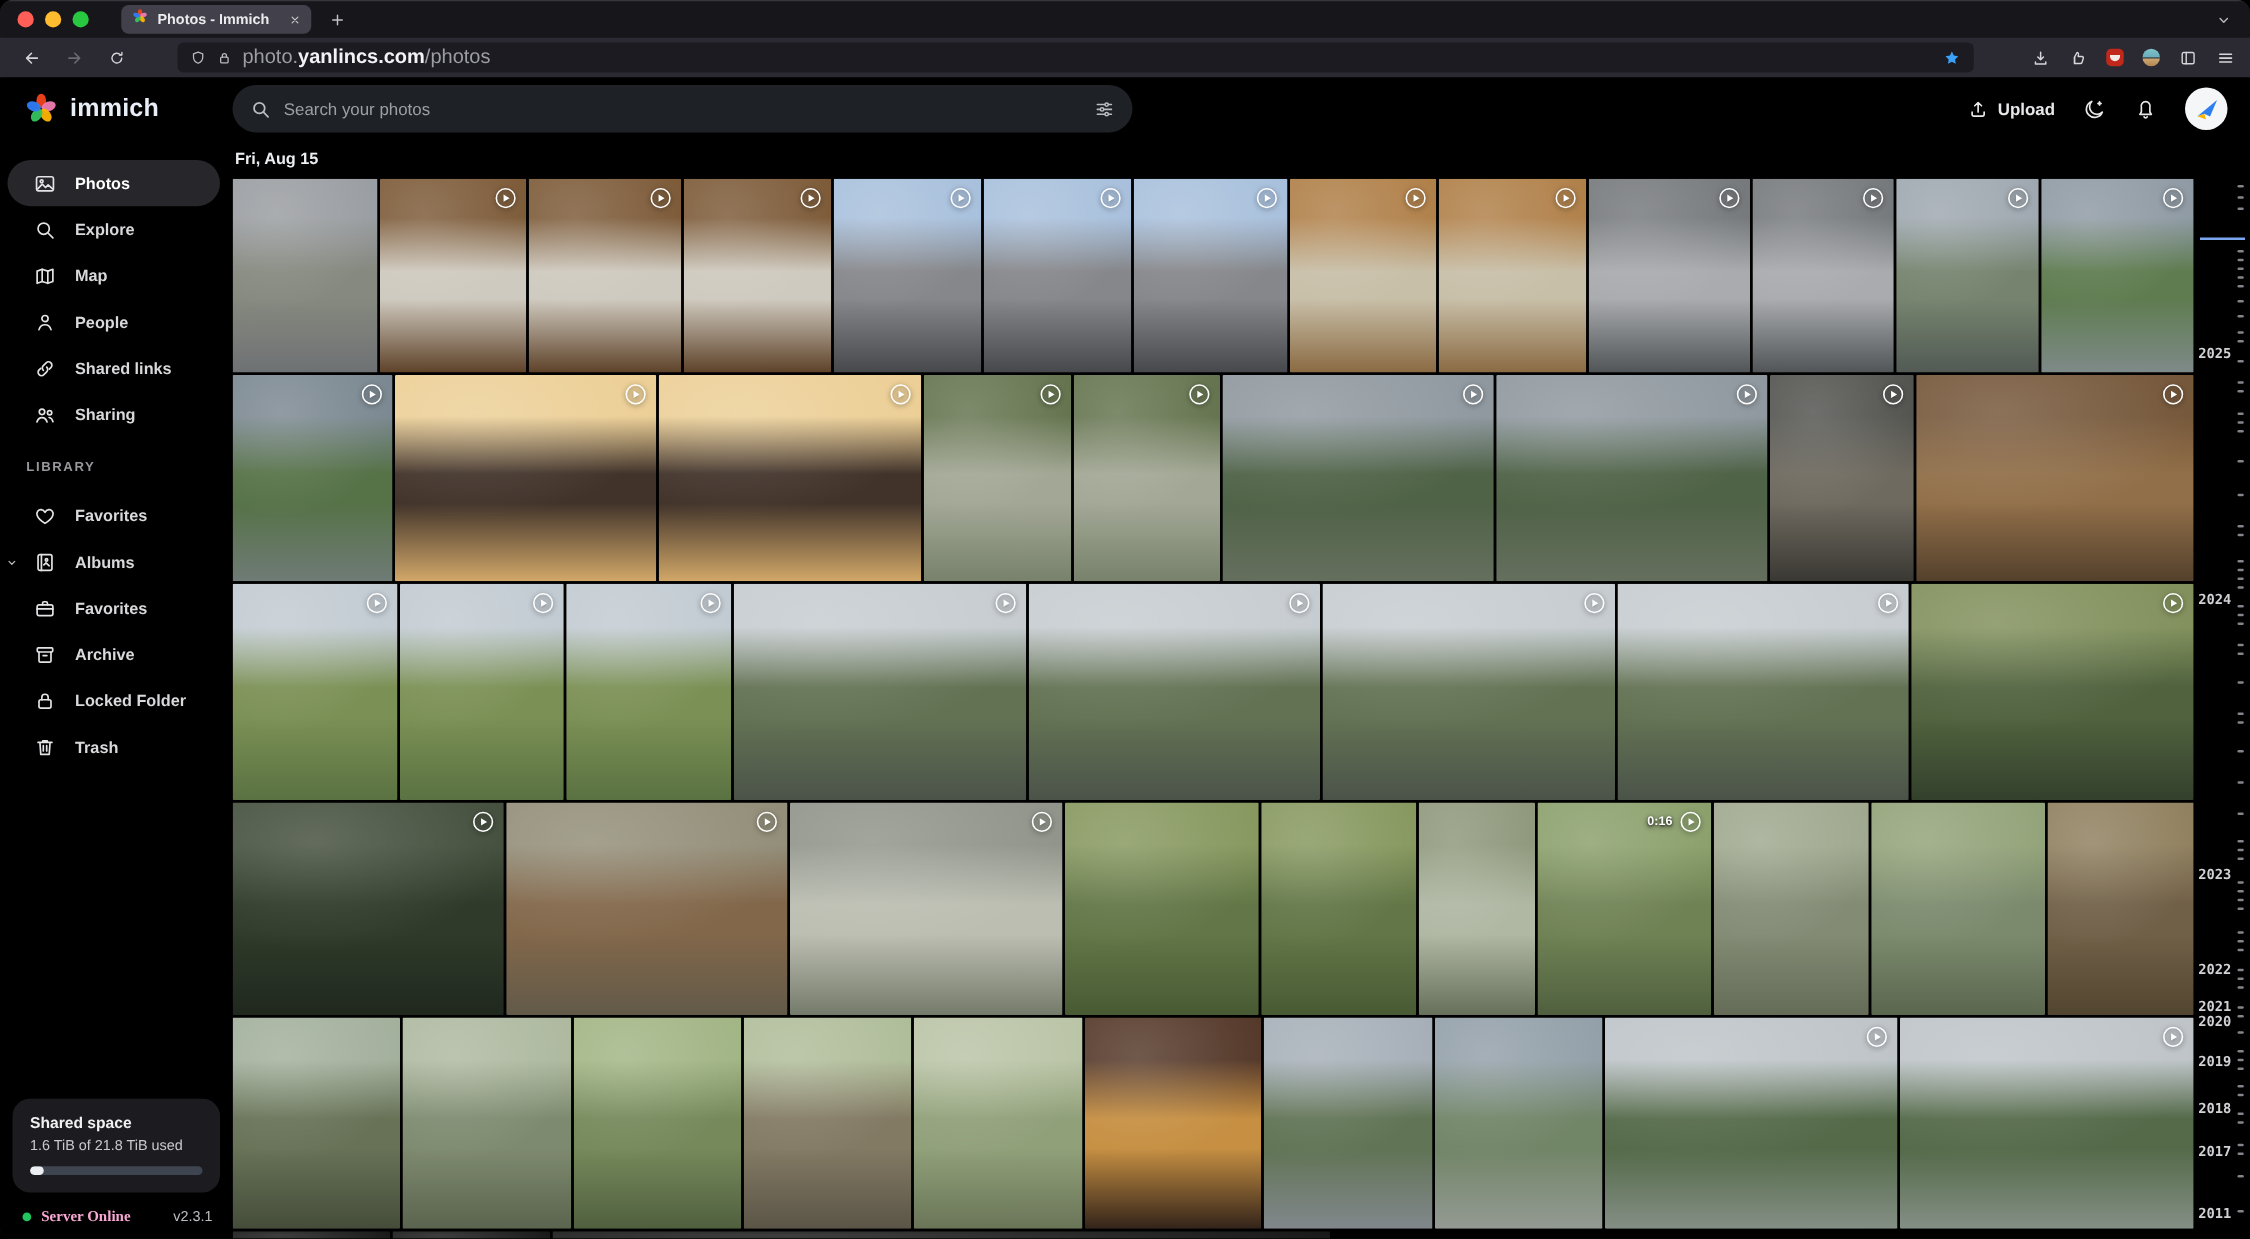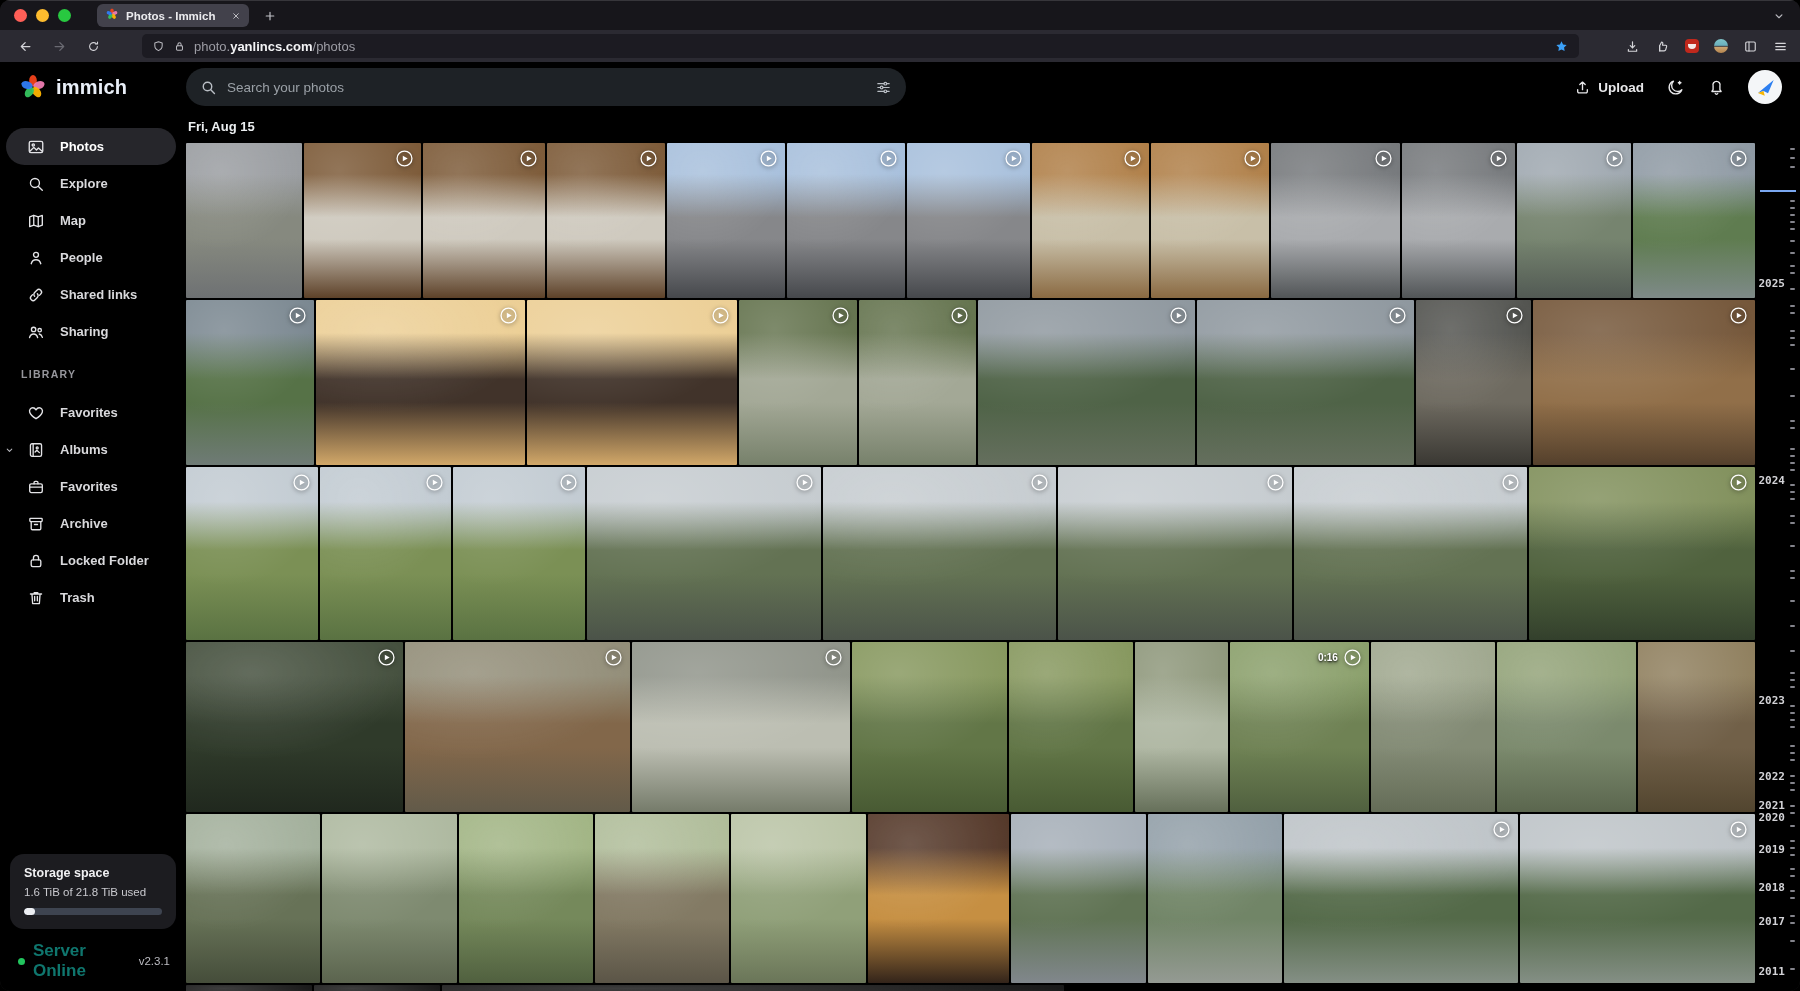--- a/index.html
+++ b/index.html
@@ -21,21 +21,21 @@
   .strip-spacer { flex:1; }
   .tabs-chevron { color:#b9b9bf; display:flex; }
 
   .toolbar { height:32px; background:#2b2a32; display:flex; align-items:center;
     padding:0 12px; gap:8px; }
   .navbtn { display:flex; align-items:center; justify-content:center; width:26px; height:24px;
     border-radius:4px; color:#d3d3d8; }
   .navbtn.dim { color:#6a6a72; }
   .urlbar { flex:1; height:24px; margin:0 38px 0 28px; background:#1c1b22; border-radius:5px;
     display:flex; align-items:center; gap:8px; padding:0 10px; color:#b9b9bf; }
-  .url-text { font-size:13px; color:#9d9da5; }
+  .url-text { font-size:16px; color:#9d9da5; }
   .url-text b { color:#f3f3f5; font-weight:700; }
   .url-spacer { flex:1; }
   .star { display:flex; }
   .toolicons { display:flex; align-items:center; gap:15px; color:#d6d6da; }
   .toolicons .ticon { display:flex; align-items:center; justify-content:center; }
   .ublock { width:14px; height:14px; border-radius:4px; background:#c0281c;
     display:flex; align-items:center; justify-content:center; }
   .ublock i { display:block; width:8px; height:5px; border-radius:0 0 5px 5px; background:#f3e9e7; }
   .extround { width:14px; height:14px; border-radius:50%;
     background:linear-gradient(180deg,#7fc4c9 0%,#6ab0bd 45%,#3a3f46 52%,#caa470 60%,#b5854e 100%); }
@@ -71,21 +71,21 @@
   .lib-label { margin:18px 0 14px 21px; font-size:10.5px; font-weight:700; letter-spacing:1.3px;
     color:#96969c; }
   .sb-bottom { margin-top:auto; padding:0 10px 8px 10px; }
   .storage-card { background:#1c1c20; border-radius:14px; padding:12px 14px 14px 14px; }
   .storage-title { font-size:12.5px; font-weight:700; color:#f0f0f2; }
   .storage-usage { font-size:11.5px; color:#c9c9ce; margin-top:6px; }
   .storage-track { margin-top:10px; height:7px; border-radius:4px; background:#3e4450; overflow:hidden; }
   .storage-fill { height:100%; border-radius:4px; background:#eceef2; }
   .server-row { display:flex; align-items:center; gap:8px; padding:12px 6px 2px 8px; }
   .server-dot { width:7px; height:7px; border-radius:50%; }
-  .server-label { font-size:17px; font-weight:700; color:#0f766e; flex:1; }
+  .server-label { font-size:12px; font-weight:700; color:#f9a8d4; flex:1;font-family:Liberation Serif, serif; }
   .server-version { font-size:11.5px; color:#bdbdc3; }
 
   
   .main { flex:1; overflow:hidden; position:relative; }
   .date-header { padding:7px 0 9px 2px; font-size:13px; font-weight:700; color:#eceff1; }
   .grid { display:flex; flex-direction:column; gap:2px; }
   .grid-row { display:flex; gap:2px; }
   .grid-row.partial { justify-content:flex-start; }
   .tile { position:relative; height:100%; border-radius:1px; overflow:hidden; }
   .vbadge { position:absolute; top:6px; right:7px; display:flex; align-items:center; gap:5px;
@@ -390,21 +390,21 @@
             <span class="sbicon">
               <svg viewBox="0 0 24 24" width="18" height="18" fill="none" stroke="currentColor" stroke-width="1.8" stroke-linecap="round" stroke-linejoin="round">
                 <path d="M4.6 6.6h14.8M9.6 6.6V4.9h4.8v1.7M6.6 6.6l.9 12.8h9l.9-12.8"></path>
                 <path d="M10.2 10v5.6M13.8 10v5.6"></path>
               </svg>
             </span>
             <span>Trash</span>
           </div>
           <div class="sb-bottom" id="sb-bottom">
           <div class="storage-card">
-            <div class="storage-title">Storage space</div>
+            <div class="storage-title">Shared space</div>
             <div class="storage-usage">1.6 TiB of 21.8 TiB used</div>
             <div class="storage-track">
               <div class="storage-fill" id="storage-fill" style="width: 8%;"></div>
             </div>
           </div>
           <div class="server-row">
             <span class="server-dot" id="server-dot" style="background: rgb(34, 197, 94);"></span>
             <span class="server-label">Server Online</span>
             <span class="server-version">v2.3.1</span>
           </div>

